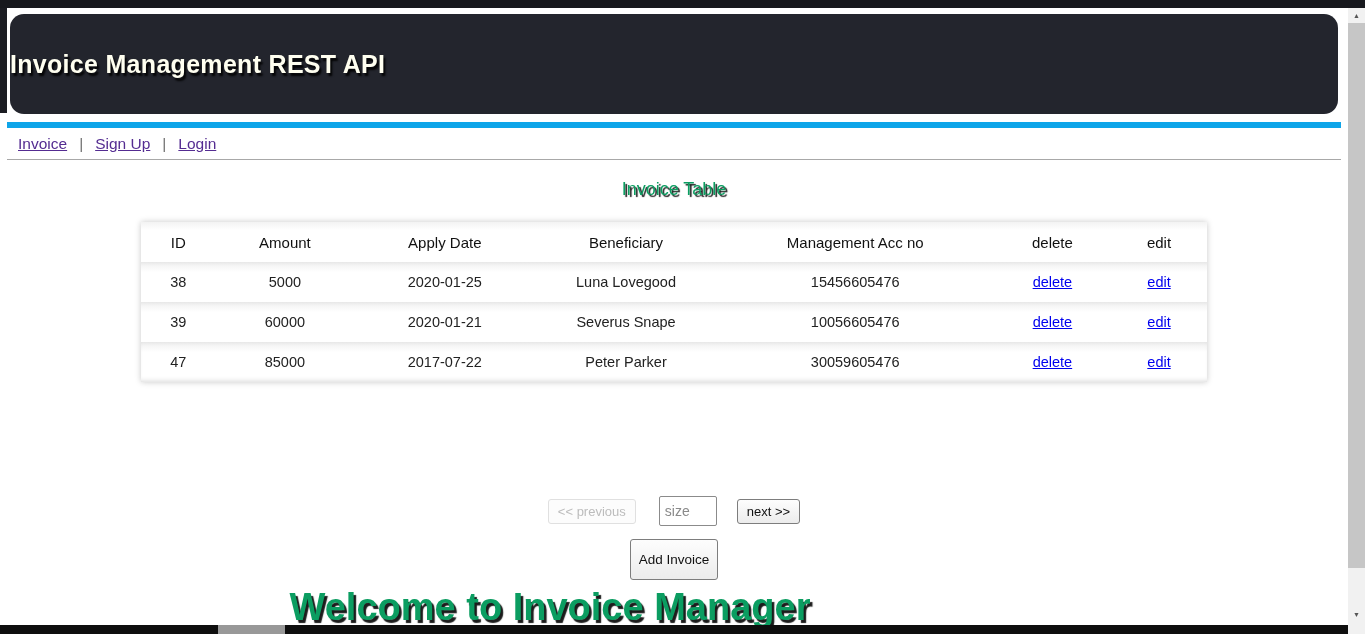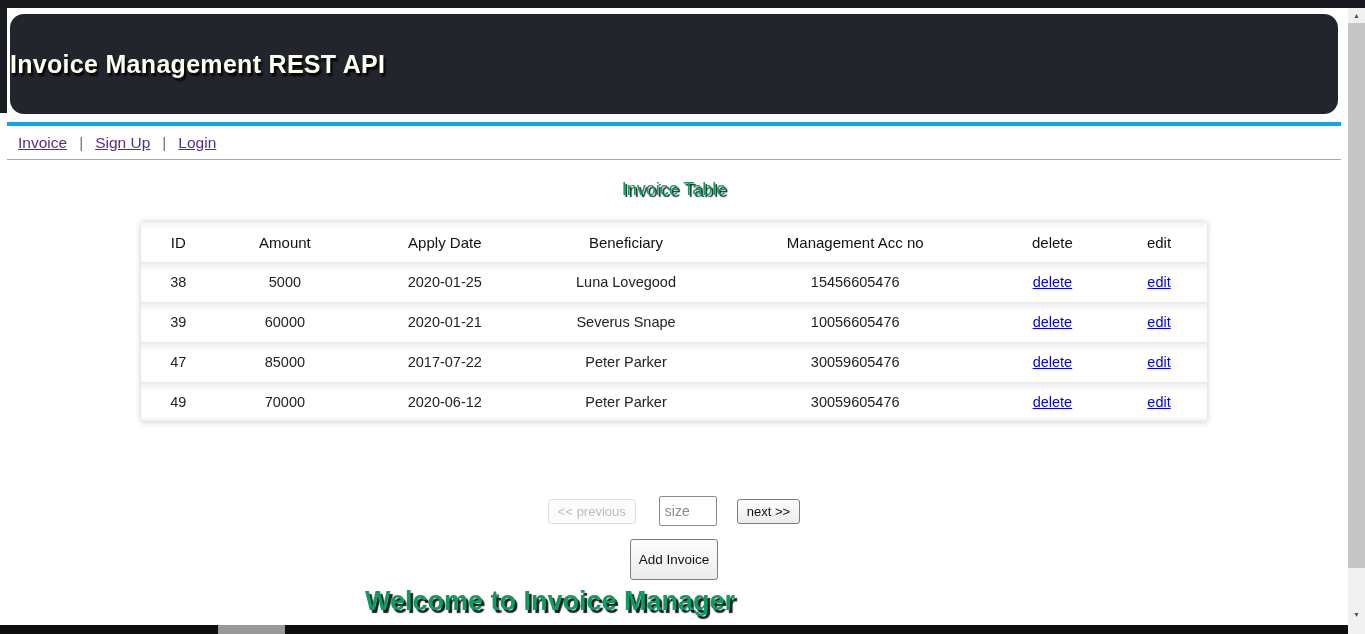--- a/index.html
+++ b/index.html
@@ -30,21 +30,21 @@
     display:flex; align-items:center; 
   }
   .header-title {
     color:#fffff0; font-size:25px; font-weight:bold; letter-spacing:.3px;
     text-shadow:2px 3px 2px rgba(0,0,0,.9);
   }
 
   
   .navbar {
     position:absolute; left:7px; top:122px; width:1334px; height:38px;
-    border-top:4px solid #0ea5e9; border-bottom:1px solid #a8a8a8;
+    border-top:6px solid #0ea5e9; border-bottom:1px solid #a8a8a8;
     display:flex; align-items:center; padding-left:11px; font-size:15.5px;
   }
   .navbar a { color:#542c91; text-decoration:underline; cursor:pointer; }
   .navbar .sep { color:#6f6f6f; margin:0 12px; }
 
   
   .section-heading {
     position:absolute; top:179px; left:0; width:1348px; text-align:center;
     font-size:18px; font-weight:normal; color:#0b9d61;
     text-shadow:2px 2px 1px #1c1c1c;
@@ -83,21 +83,21 @@
     margin-right:20px;
   }
   .size-input::placeholder { color:#8a8a8a; }
 
   .add-row { position:absolute; top:539px; left:0; width:1348px; text-align:center; }
   .add-btn { font-size:13.5px; padding:12px 8px; }
 
   
   .welcome-heading {
     position:absolute; top:586px; left:0; width:1100px; text-align:center;
-    font-size:27px; font-weight:bold; color:#0b9d61;
+    font-size:38px; font-weight:bold; color:#0b9d61;
     text-shadow:2.5px 2.5px 1px #1c1c1c;
   }
 </style>
 </head>
 <body>
 
 <div class="topbar"></div>
 <div class="left-strip"></div>
 
 <div class="header-panel">
@@ -156,29 +156,20 @@
     </tr>
     <tr>
       <td>47</td>
       <td>85000</td>
       <td>2017-07-22</td>
       <td>Peter Parker</td>
       <td>30059605476</td>
       <td><a>delete</a></td>
       <td><a>edit</a></td>
     </tr>
-    <tr>
-      <td>49</td>
-      <td>70000</td>
-      <td>2020-06-12</td>
-      <td>Peter Parker</td>
-      <td>30059605476</td>
-      <td><a>delete</a></td>
-      <td><a>edit</a></td>
-    </tr>
   </tbody>
 </table>
 
 <div class="pagination">
   <button class="btn btn-disabled prev-btn">&lt;&lt; previous</button>
   <input class="size-input" type="text" placeholder="size" style="">
   <button class="btn">next &gt;&gt;</button>
 </div>
 
 <div class="add-row">

